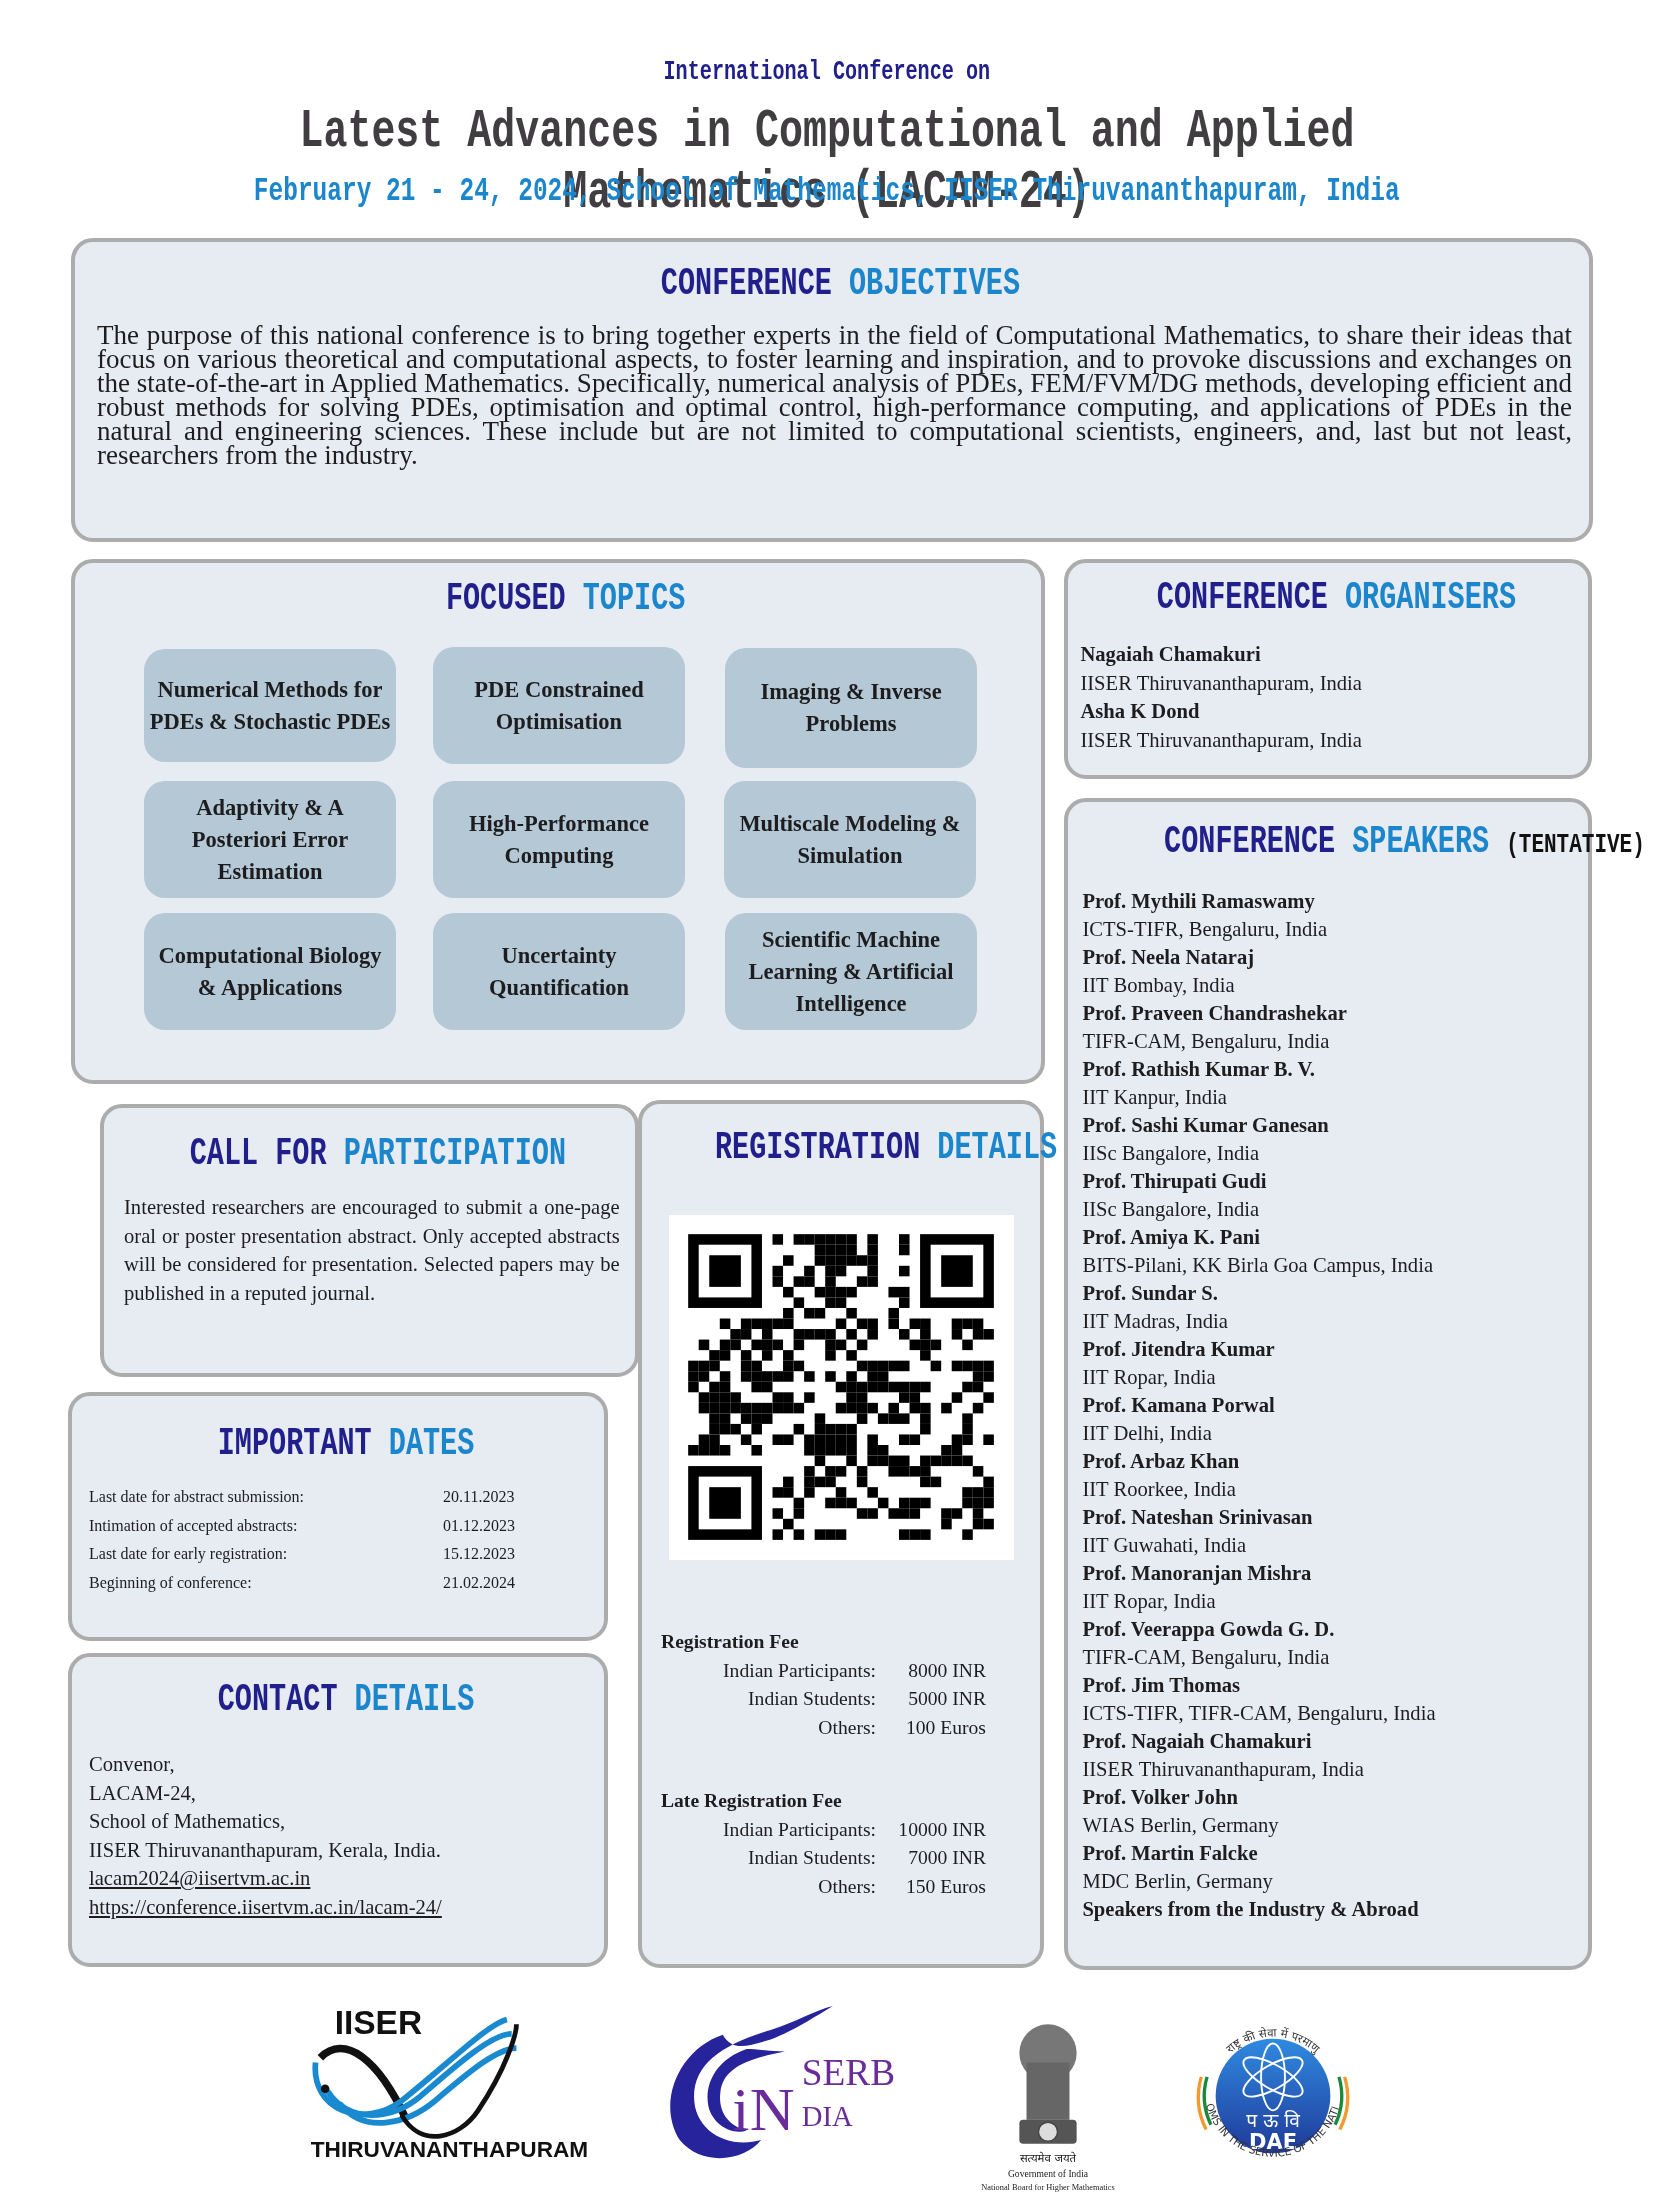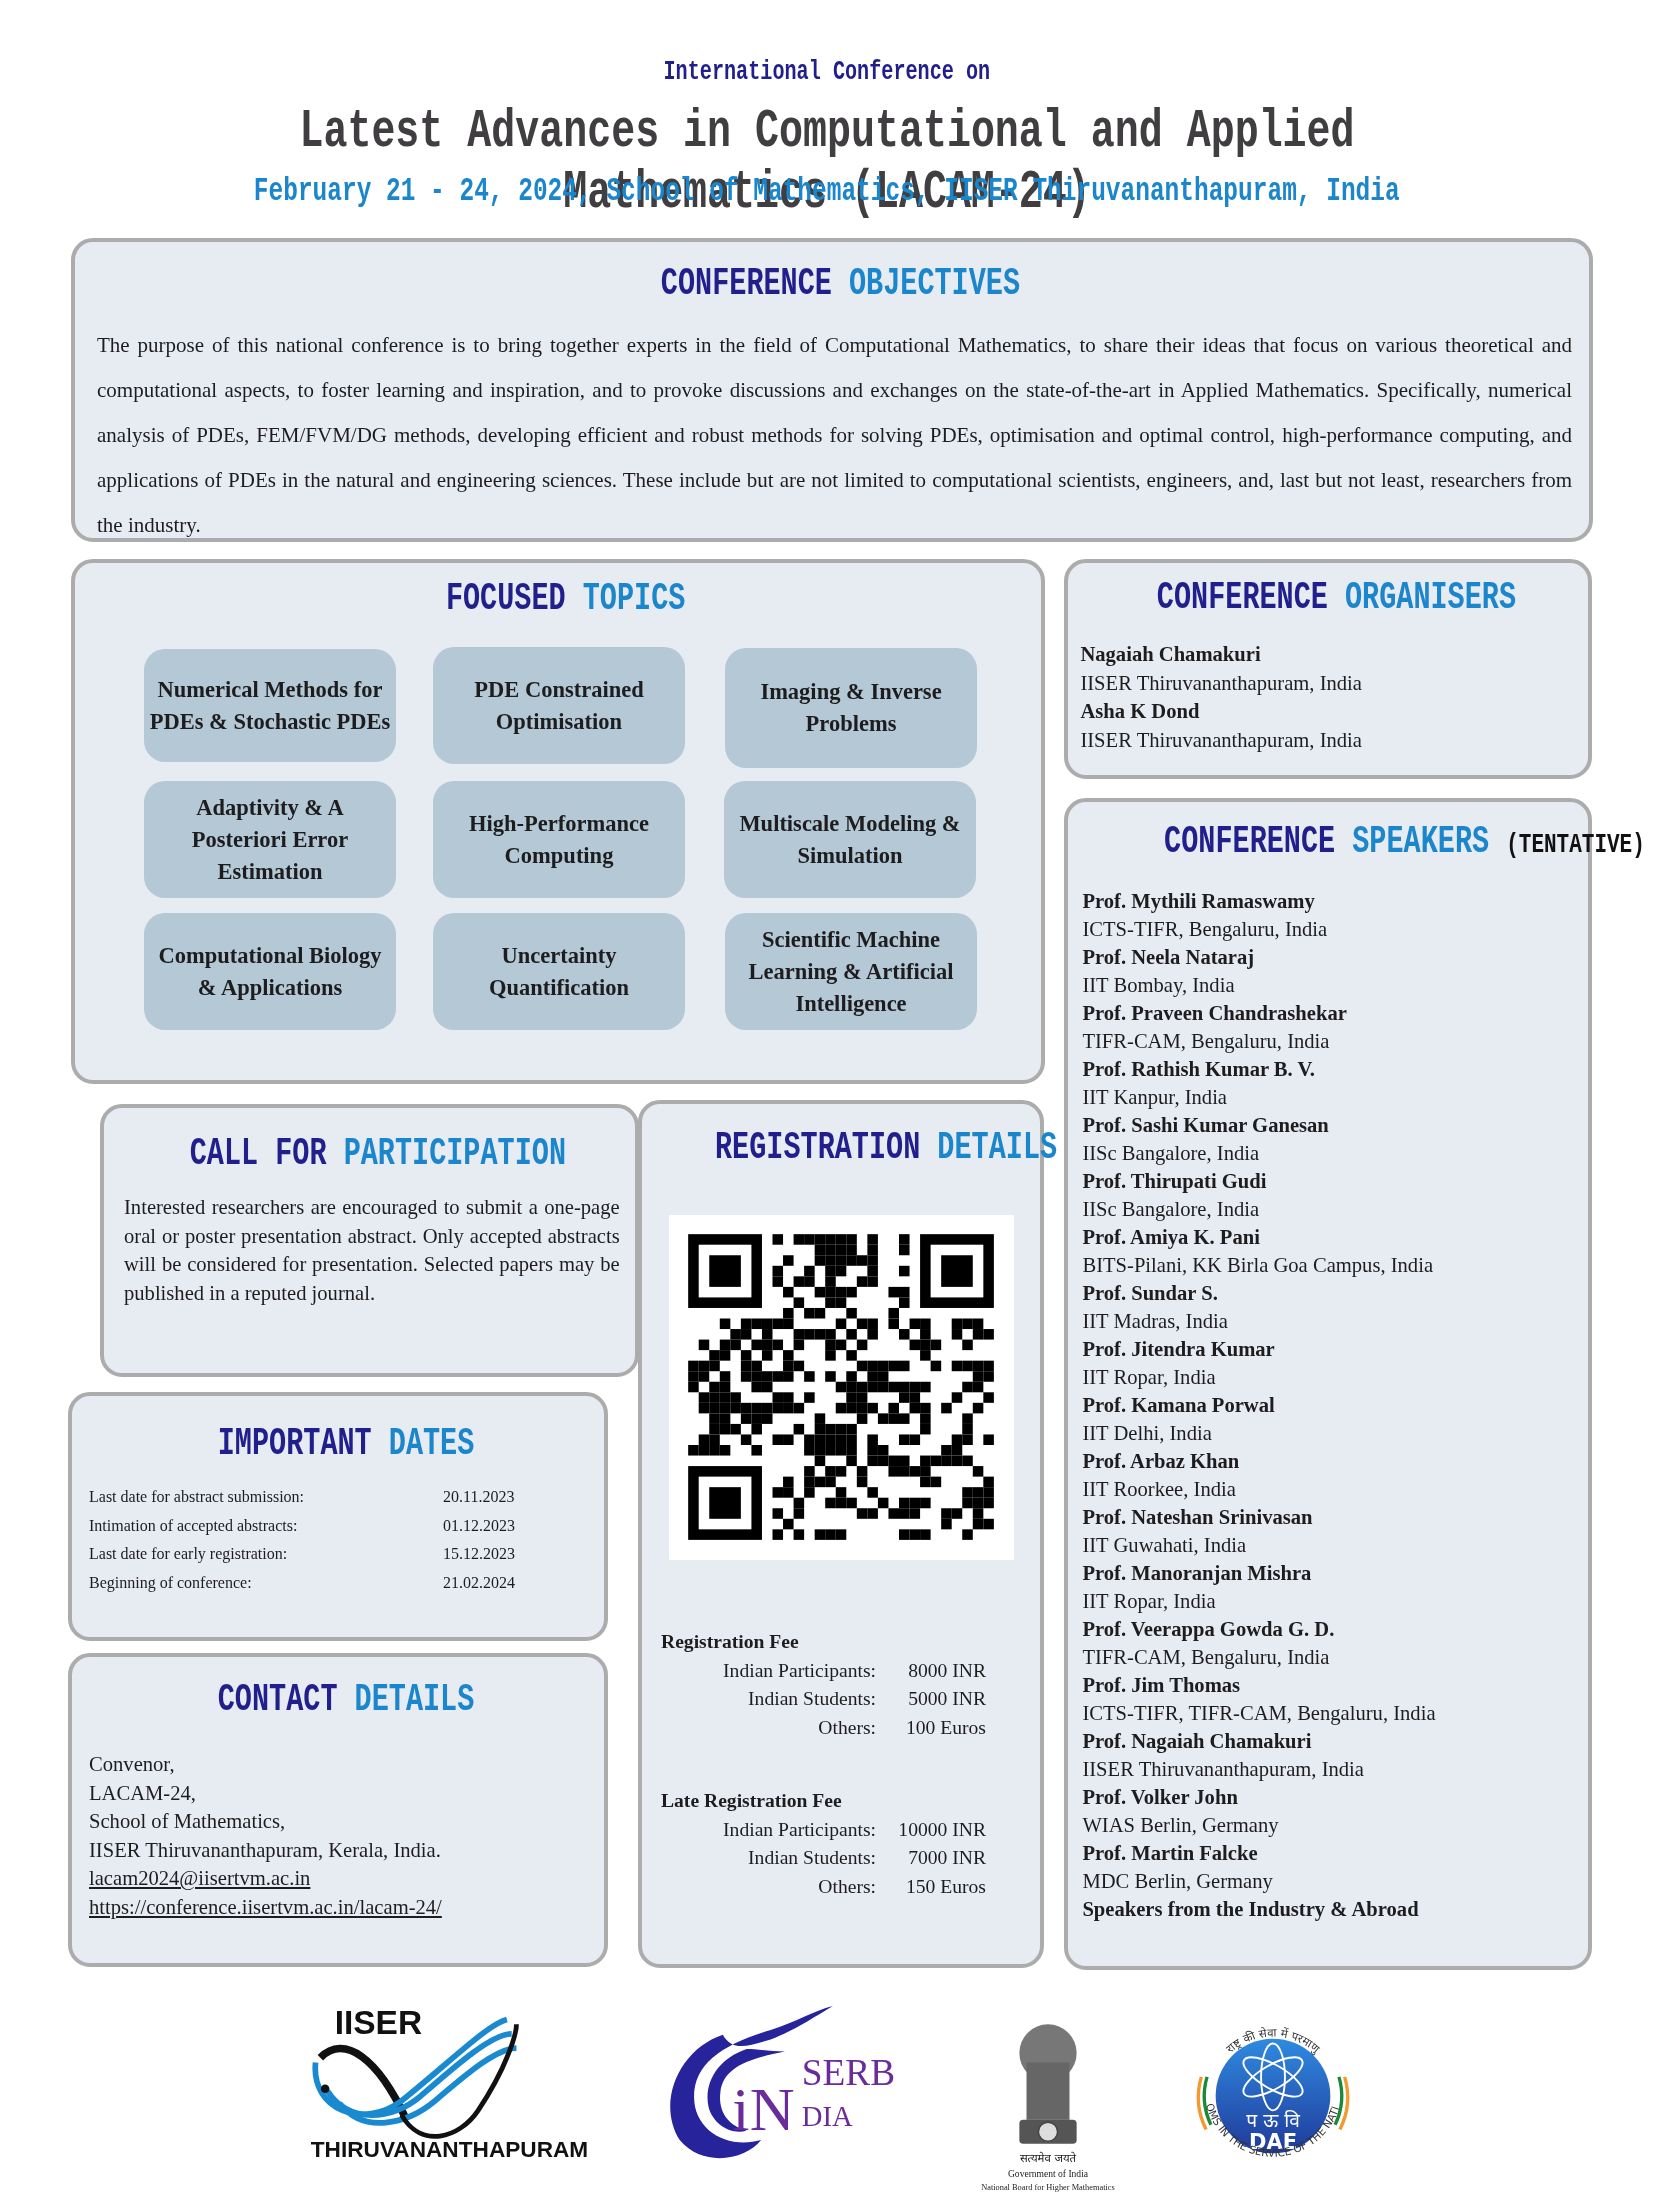--- a/index.html
+++ b/index.html
@@ -18,21 +18,21 @@
   .squeeze-s { transform: scaleX(0.72); }
   .squeeze-t { transform: scaleX(0.74); }
   .squeeze-h { transform: scaleX(0.72); }
 
   
   .panel { position: absolute; background: #e7ebf2; border: 4.8px solid #acacac; border-radius: 22px; }
   .sec-title { position: absolute; left: 0; right: 0; text-align: center; font-size: 38px; white-space: nowrap; padding-left: 16px; }
   .sec-title .wrap { transform: scaleX(0.75); }
   .sec-title .tent { color: #111111; font-size: 28px; }
 
-  .body-text { position: absolute; font-size: 21px; line-height: 45px; text-align: justify; color: #1d1d1f; }
+  .body-text { position: absolute; font-size: 27px; line-height: 24px; text-align: justify; color: #1d1d1f; }
 
   
   .topic { position: absolute; width: 252px; background: #b5c8d6; border-radius: 21px; display: flex; align-items: center; justify-content: center; text-align: center; font-size: 22.5px; font-weight: bold; line-height: 32px; color: #1d1d1f; padding: 0 4.8px; }
 
   
   .plist { position: absolute; font-size: 20.6px; line-height: 28px; }
   .plist .nm { font-weight: bold; display: block; white-space: nowrap; }
   .plist .af { display: block; white-space: nowrap; }
 
   .olist { position: absolute; font-size: 20.6px; line-height: 28.5px; }

